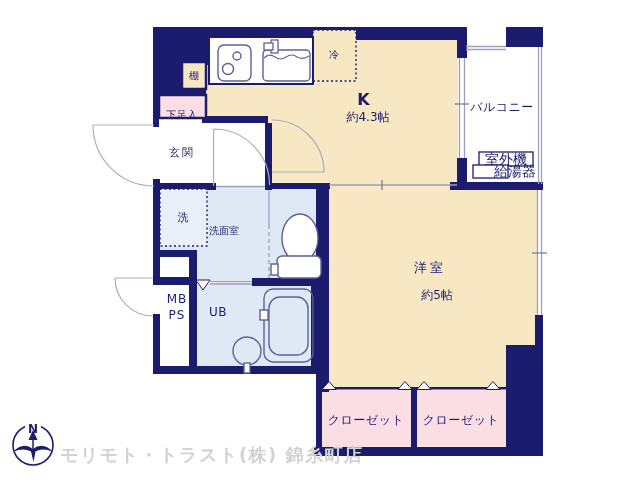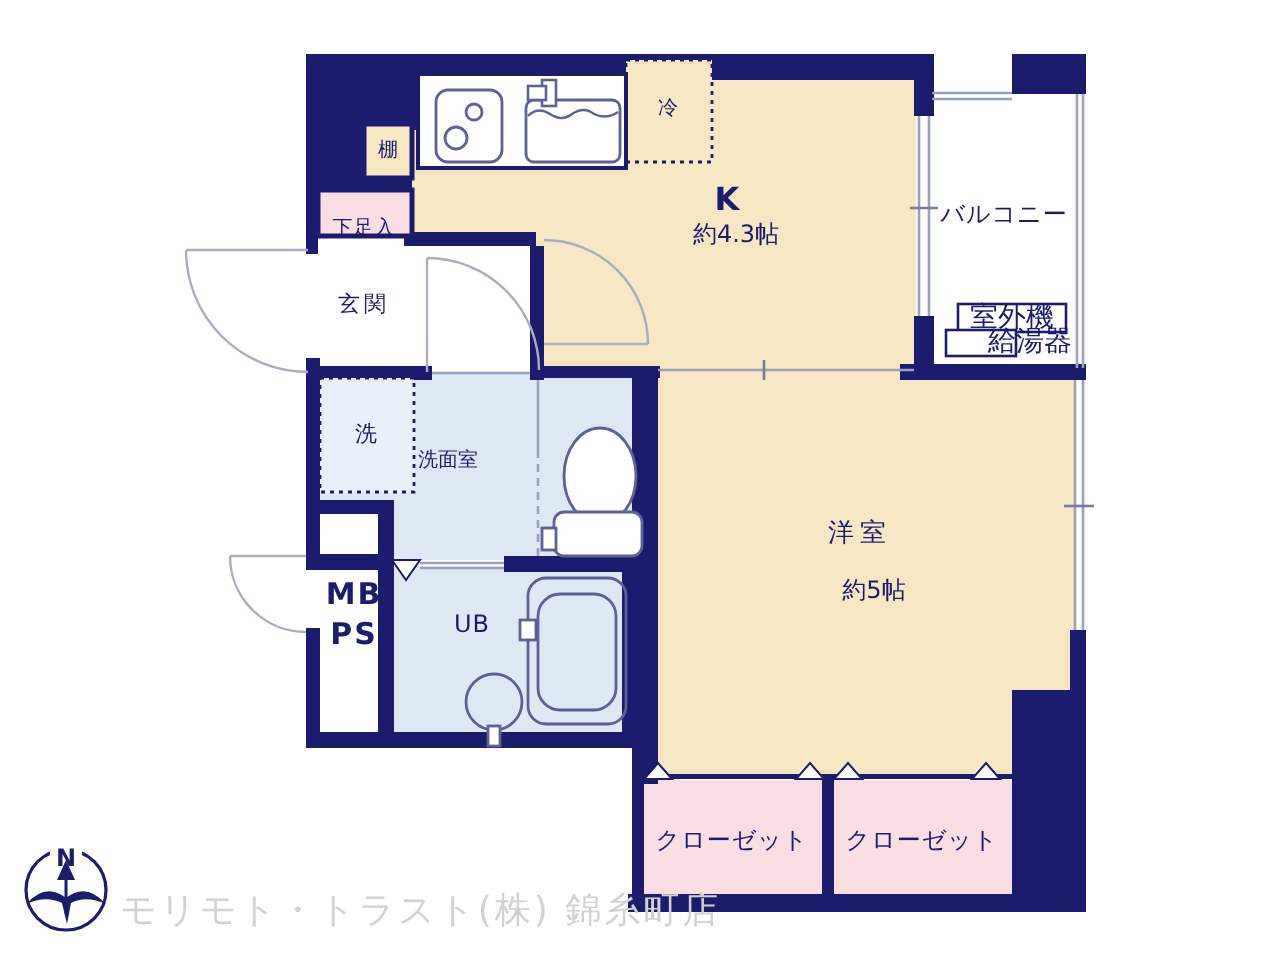--- a/index.html
+++ b/index.html
@@ -20,24 +20,24 @@
   }
   .plan-svg{position:absolute;left:0;top:0;}
   .lbl{
     position:absolute;transform:translate(-50%,-50%);
     white-space:nowrap;color:var(--navy);font-weight:500;line-height:1;
   }
   .fs8{font-size:14px}.fs9{font-size:12px}.fs10{font-size:10px}
   .fs11{font-size:11px}.fs12{font-size:12px}.fs13{font-size:13px}
   .k-big{font-size:16px;font-weight:600;letter-spacing:1px}
   .ls2{letter-spacing:2px}.ls3{letter-spacing:3px}.ls05{letter-spacing:.5px}
-  .mbps{font-size:15px;font-weight:700;text-align:center;line-height:1.35;letter-spacing:1px}
+  .mbps{font-size:12px;font-weight:400;text-align:center;line-height:1.35;letter-spacing:1px}
   .wm{
     position:absolute;left:60px;top:443px;color:var(--wm);
-    font-size:18px;font-weight:400;letter-spacing:1.5px;white-space:nowrap;
+    font-size:18px;font-weight:700;letter-spacing:1.5px;white-space:nowrap;
   }
 </style>
 </head>
 <body>
 
 <div class="canvas">
 
 <svg class="plan-svg" width="640" height="480" viewBox="0 0 640 480">
 
   <g>
@@ -169,21 +169,21 @@
 
 <div class="lbl fs10" style="left:194px;top:76px">棚</div>
 <div class="lbl fs10 ls05" style="left:182px;top:115px">下足入</div>
 <div class="lbl fs11 ls2" style="left:182px;top:152px">玄関</div>
 <div class="lbl fs11" style="left:183px;top:217px">洗</div>
 <div class="lbl fs10" style="left:224px;top:231px">洗面室</div>
 <div class="lbl mbps" style="left:177px;top:307px">
   <div>MB</div>
   <div>PS</div>
 </div>
-<div class="lbl fs12 ls05" style="left:236px;top:312px">UB</div>
+<div class="lbl fs12 ls05" style="left:218px;top:312px">UB</div>
 <div class="lbl k-big" style="left:364px;top:100px">K</div>
 <div class="lbl fs12" style="left:368px;top:117px">約4.3帖</div>
 <div class="lbl fs10" style="left:334px;top:55px">冷</div>
 <div class="lbl fs9 ls05" style="left:502px;top:107px">バルコニー</div>
 <div class="lbl fs8" style="left:506px;top:159px">室外機</div>
 <div class="lbl fs8" style="left:515px;top:171px">給湯器</div>
 <div class="lbl fs13 ls3" style="left:430px;top:267px">洋室</div>
 <div class="lbl fs12" style="left:437px;top:295px">約5帖</div>
 <div class="lbl fs9 ls05" style="left:366px;top:420px">クローゼット</div>
 <div class="lbl fs9 ls05" style="left:461px;top:420px">クローゼット</div>

